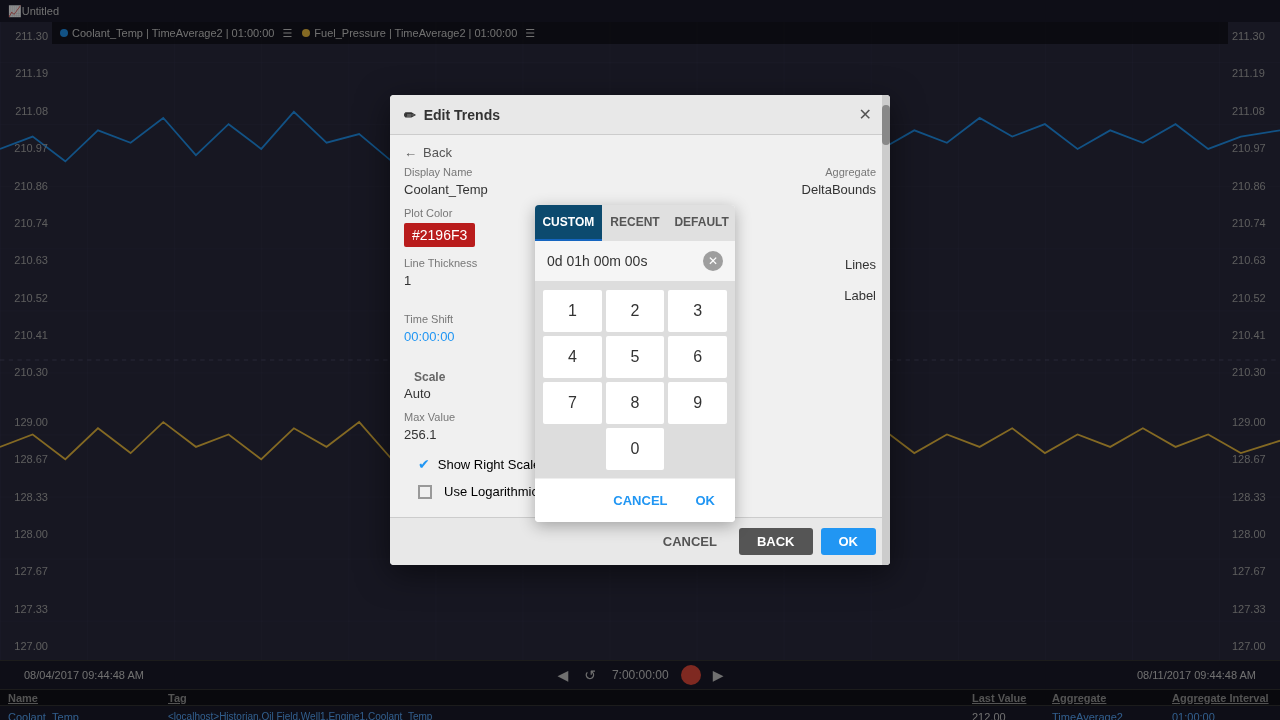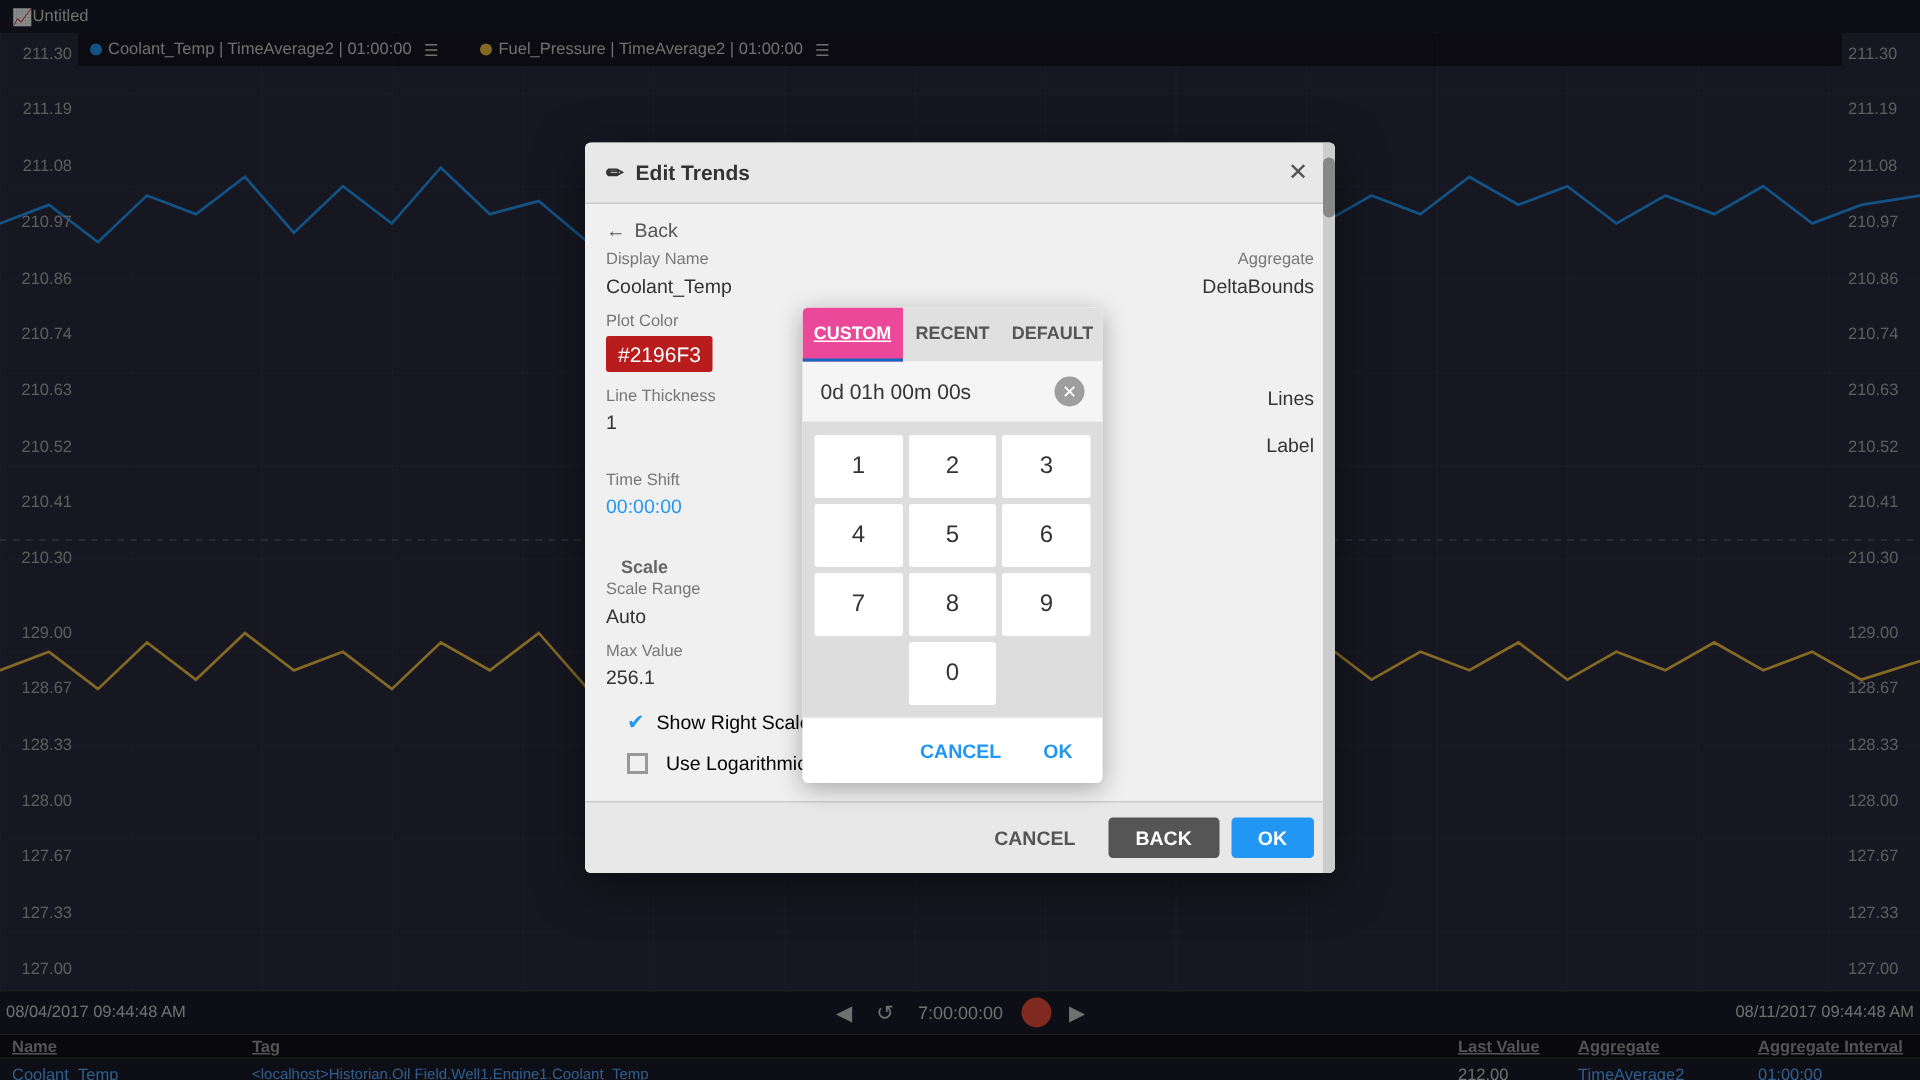--- a/index.html
+++ b/index.html
@@ -76,21 +76,21 @@
       height: 60px;
       background: #1a1a2a;
       border-top: 1px solid #333;
       z-index: 10;
     }
 
     .bottom-time-row {
       display: flex;
       align-items: center;
       justify-content: space-between;
-      padding: 4px 4px;
+      padding: 4px 24px;
       color: #ccc;
       font-size: 11px;
       height: 28px;
     }
 
     .bottom-nav {
       display: flex;
       align-items: center;
       gap: 8px;
     }
@@ -270,24 +270,23 @@
       padding: 10px 0;
       text-align: center;
       font-size: 12px;
       font-weight: 600;
       color: #555;
       cursor: pointer;
       border-bottom: 2px solid transparent;
     }
 
     .tab.active {
-      background: #ec4899;
+      background: #0c4a6e;
       color: white;
       border-bottom: 2px solid #1565C0;
-      text-decoration: underline;
     }
 
     
     .time-field {
       display: flex;
       align-items: center;
       justify-content: space-between;
       padding: 10px 12px;
       background: #f5f5f5;
       border-bottom: 1px solid #ddd;
@@ -479,21 +478,21 @@
 
     <line x1="0" y1="290" x2="1176" y2="290" stroke="#4a4a65" stroke-width="1" stroke-dasharray="4,4"></line>
   </svg>
 </div>
 
 <div class="top-bar">
   <span>📈</span>
   <span style="margin-right:16px;">Untitled</span>
 </div>
 
-<div style="position:absolute;top:22px;left:52px;right:52px;height:22px;background:rgba(0,0,0,0.5);display:flex;align-items:center;padding:0 8px;gap:28px;z-index:6;">
+<div style="position:absolute;top:22px;left:52px;right:52px;height:22px;background:rgba(0,0,0,0.5);display:flex;align-items:center;padding:0 8px;gap:10px;z-index:6;">
   <div class="legend-item">
     <div class="legend-dot" style="background:#2196F3;"></div>
     <span>Coolant_Temp | TimeAverage2 | 01:00:00</span>
     <span style="margin-left:4px;">☰</span>
   </div>
   <div class="legend-item">
     <div class="legend-dot" style="background:#f0c040;"></div>
     <span>Fuel_Pressure | TimeAverage2 | 01:00:00</span>
     <span style="margin-left:4px;">☰</span>
   </div>
@@ -624,21 +623,20 @@
           <span class="form-label">Time Shift</span>
           <div class="form-value" style="cursor:pointer;color:#2196F3;">00:00:00</div>
         </div>
       </div>
     </div>
 
     <div class="section-label">Scale</div>
     <div class="form-area">
       <div class="form-row">
         <div class="form-group">
-          <span class="form-label">Scale Range</span>
           <div class="form-value">Auto</div>
         </div>
       </div>
       <div class="form-row">
         <div class="form-group">
           <span class="form-label">Max Value</span>
           <div class="form-value">256.1</div>
         </div>
       </div>
 

